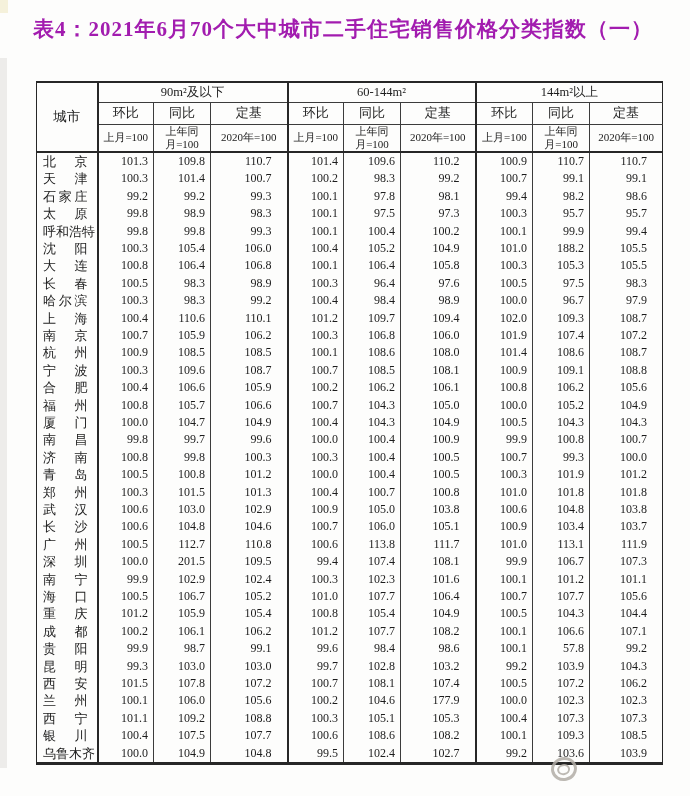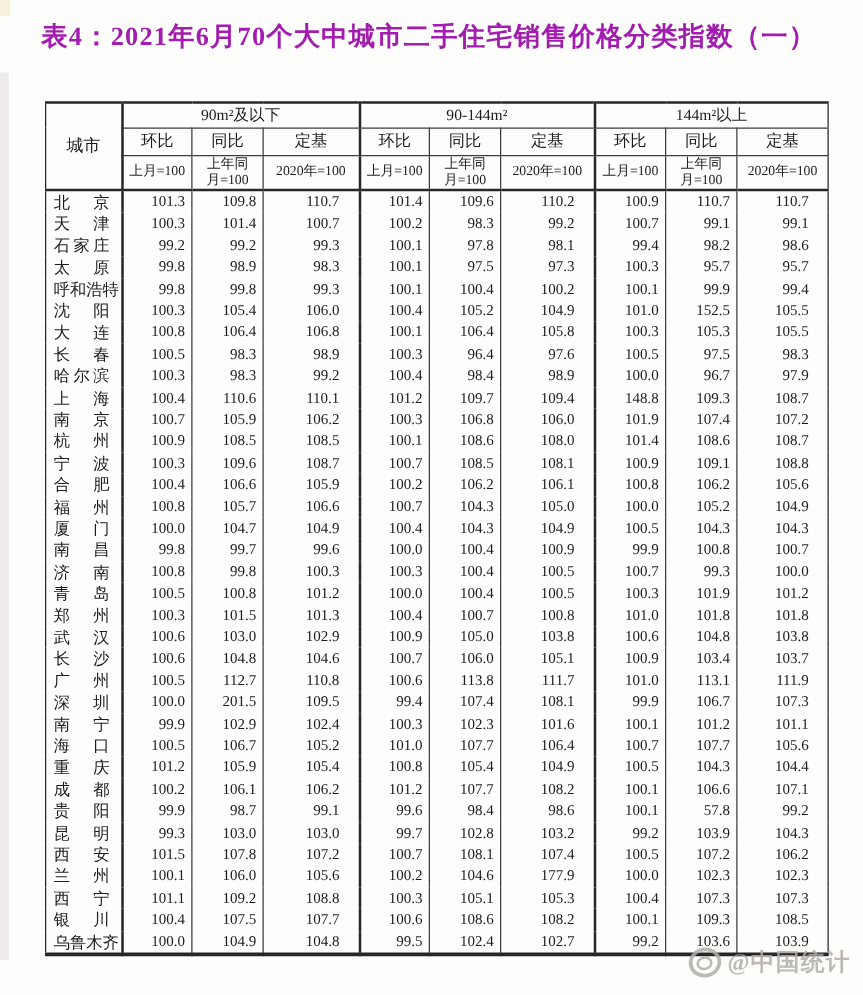--- a/index.html
+++ b/index.html
@@ -79,21 +79,21 @@
       <col style="width:57px">
       <col style="width:75px">
     <col style="width:57px">
       <col style="width:57px">
       <col style="width:73px">
   </colgroup>
   <thead>
     <tr class="h-group">
       <th class="city-header br2 hb2" rowspan="3">城市</th>
       <th class="group-label br2 hb1" colspan="3">90m²及以下</th>
-      <th class="group-label br2 hb1" colspan="3">90-144m²</th>
+      <th class="group-label br2 hb1" colspan="3">60-144m²</th>
       <th class="group-label hb1" colspan="3">144m²以上</th>
     </tr>
     <tr class="h-metric">
       <th class="metric-cell br1 hb1">环比</th>
       <th class="metric-cell br1 hb1">同比</th>
       <th class="metric-cell br2 hb1">定基</th>
       <th class="metric-cell br1 hb1">环比</th>
       <th class="metric-cell br1 hb1">同比</th>
       <th class="metric-cell br2 hb1">定基</th>
       <th class="metric-cell br1 hb1">环比</th>
@@ -211,21 +211,21 @@
             <span>阳</span>
           </div>
         </td>
         <td class="num br1">100.3</td>
         <td class="num br1">105.4</td>
         <td class="num dj br2">106.0</td>
         <td class="num br1">100.4</td>
         <td class="num br1">105.2</td>
         <td class="num dj br2">104.9</td>
         <td class="num br1">101.0</td>
-        <td class="num br1">152.5</td>
+        <td class="num br1">188.2</td>
         <td class="num dj">105.5</td>
       </tr>
       <tr>
         <td class="city-cell br2">
           <div class="city-name">
             <span>大</span>
             <span>连</span>
           </div>
         </td>
         <td class="num br1">100.8</td>
@@ -279,21 +279,21 @@
             <span>上</span>
             <span>海</span>
           </div>
         </td>
         <td class="num br1">100.4</td>
         <td class="num br1">110.6</td>
         <td class="num dj br2">110.1</td>
         <td class="num br1">101.2</td>
         <td class="num br1">109.7</td>
         <td class="num dj br2">109.4</td>
-        <td class="num br1">148.8</td>
+        <td class="num br1">102.0</td>
         <td class="num br1">109.3</td>
         <td class="num dj">108.7</td>
       </tr>
       <tr>
         <td class="city-cell br2">
           <div class="city-name">
             <span>南</span>
             <span>京</span>
           </div>
         </td>
@@ -715,14 +715,13 @@
         <td class="num dj br2">102.7</td>
         <td class="num br1">99.2</td>
         <td class="num br1">103.6</td>
         <td class="num dj">103.9</td>
       </tr>
     </tbody>
 </table>
 
 <div class="watermark">
   <div class="wm-logo"></div>
-  <div class="wm-text">@中国统计</div>
 </div>
 
 </body></html>

